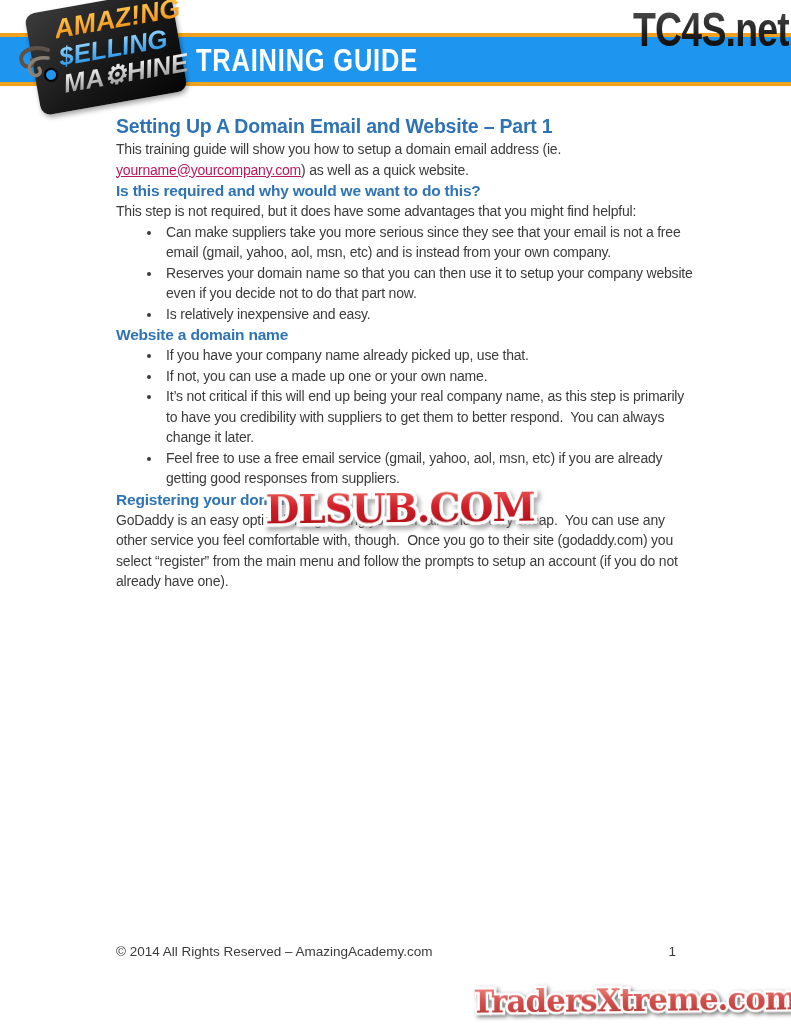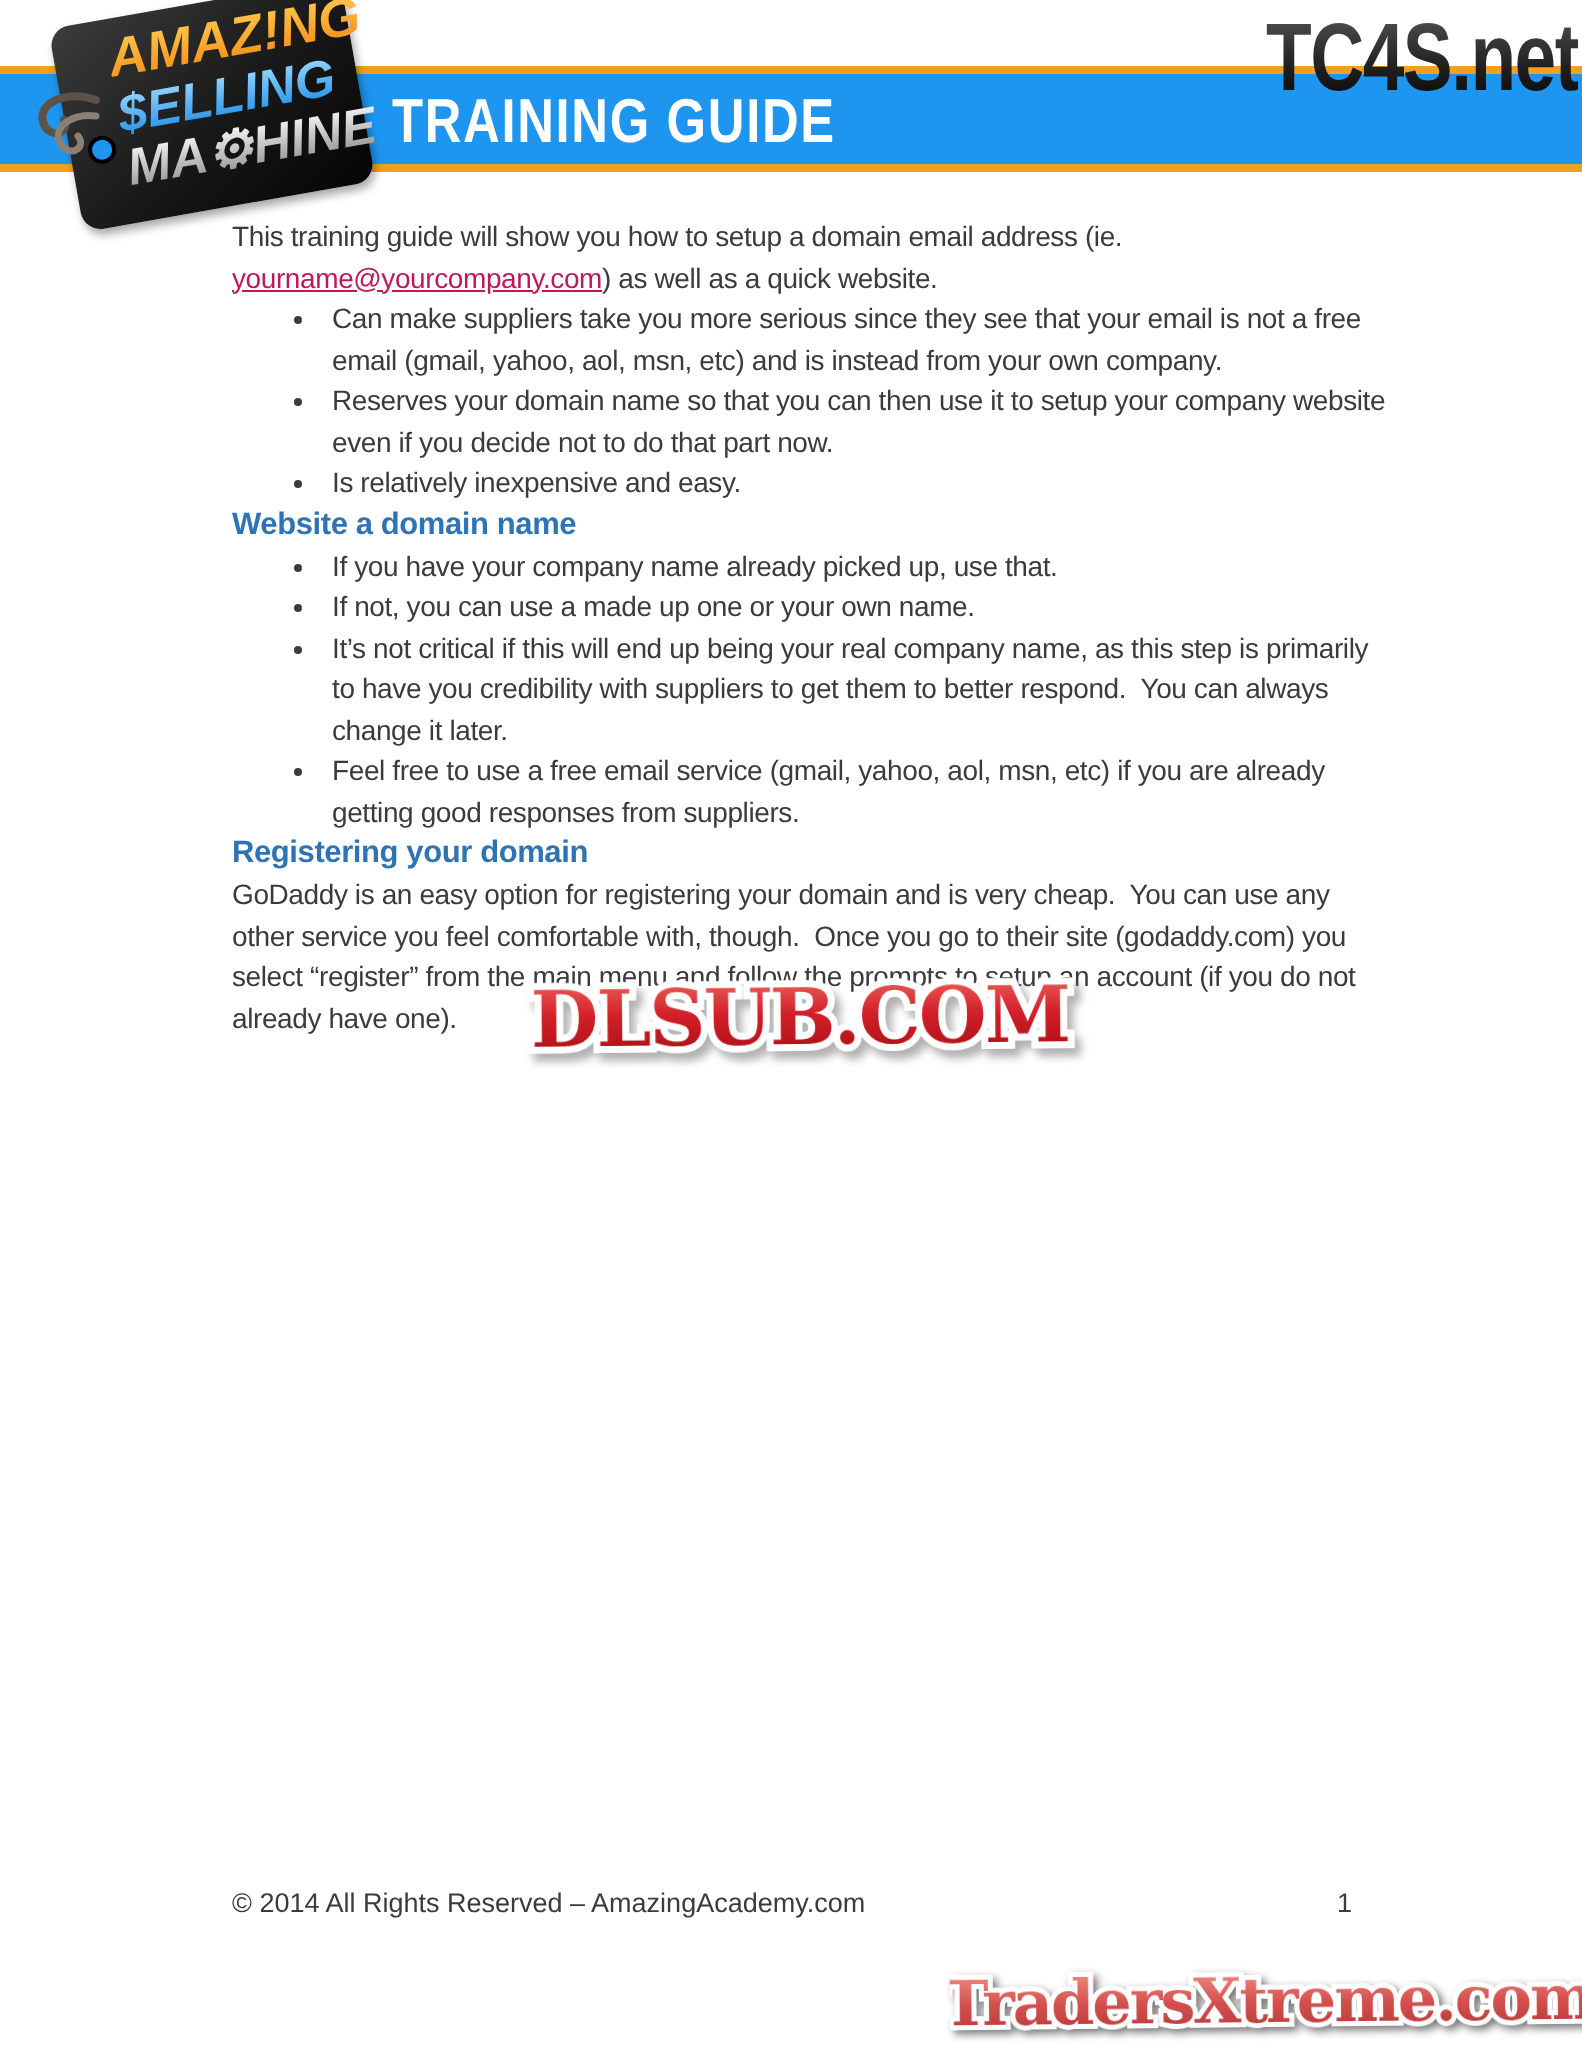--- a/index.html
+++ b/index.html
@@ -75,23 +75,26 @@
   </div>
 </div>
 
 <svg class="rope" width="44" height="36" viewBox="0 0 44 36">
   <path d="M40,6 C22,0 8,10 15,20 C19,25 27,22 24,16" fill="none" stroke="#5d5148" stroke-width="4" stroke-linecap="round"></path>
   <path d="M40,14 C26,12 16,22 24,30 C29,34 35,29 31,24" fill="none" stroke="#8a8076" stroke-width="3.5" stroke-linecap="round"></path>
 </svg>
 
 <div class="page">
 
+  <h1>Setting Up A Domain Email and Website – Part 1</h1>
 
   <p class="intro"><span>This training guide will show you how to setup a domain email address (ie. </span><a href="#" class="email-link">yourname@yourcompany.com</a><span>) as well as a quick website.</span></p>
 
+  <h2 class="h2-1">Is this required and why would we want to do this?</h2>
+  <p class="p-1">This step is not required, but it does have some advantages that you might find helpful:</p>
   <ul class="ul-1">
     <li>Can make suppliers take you more serious since they see that your email is not a free email (gmail, yahoo, aol, msn, etc) and is instead from your own company.</li>
     <li>Reserves your domain name so that you can then use it to setup your company website even if you decide not to do that part now.</li>
     <li>Is relatively inexpensive and easy.</li>
   </ul>
 
 
   <h2 class="h2-3">Website a domain name</h2>
   <ul class="ul-3">
     <li>If you have your company name already picked up, use that.</li>

